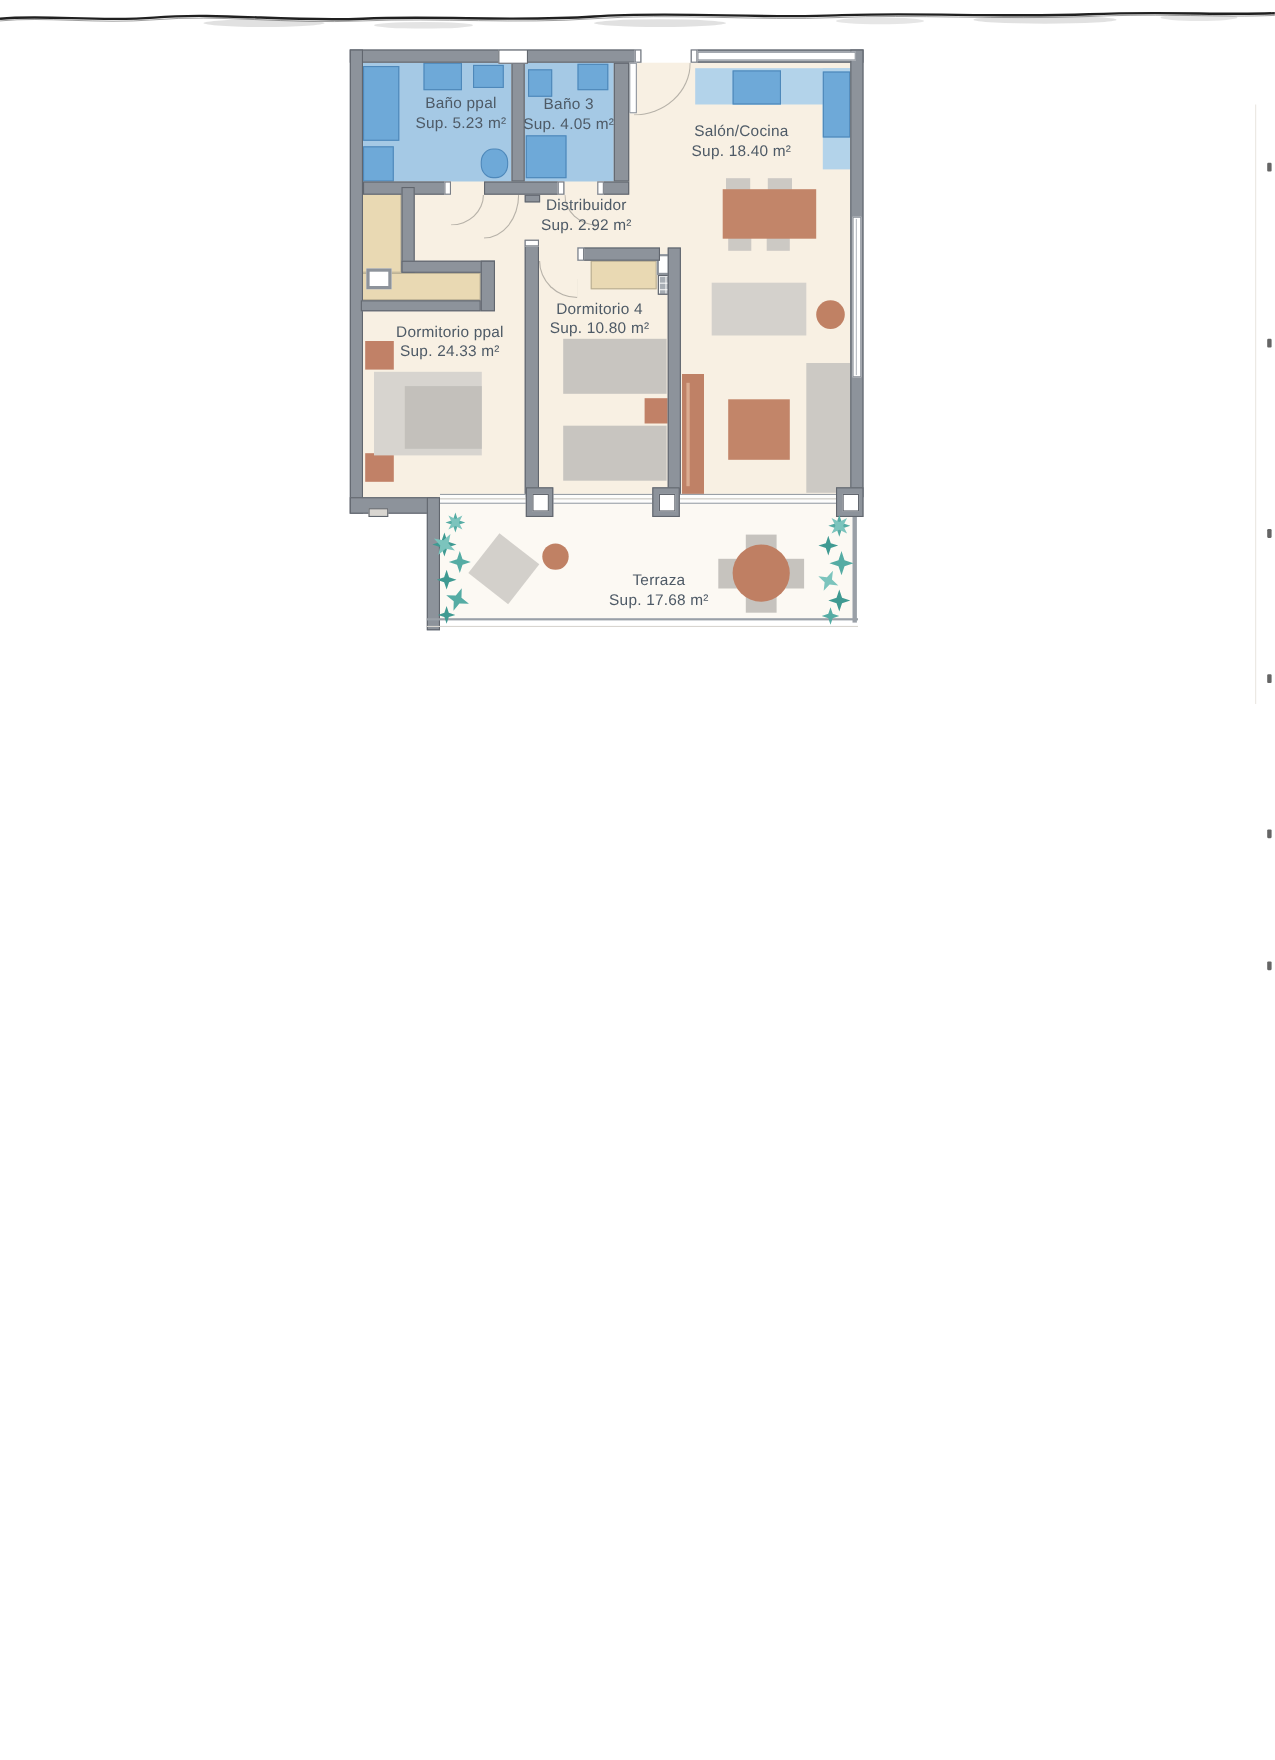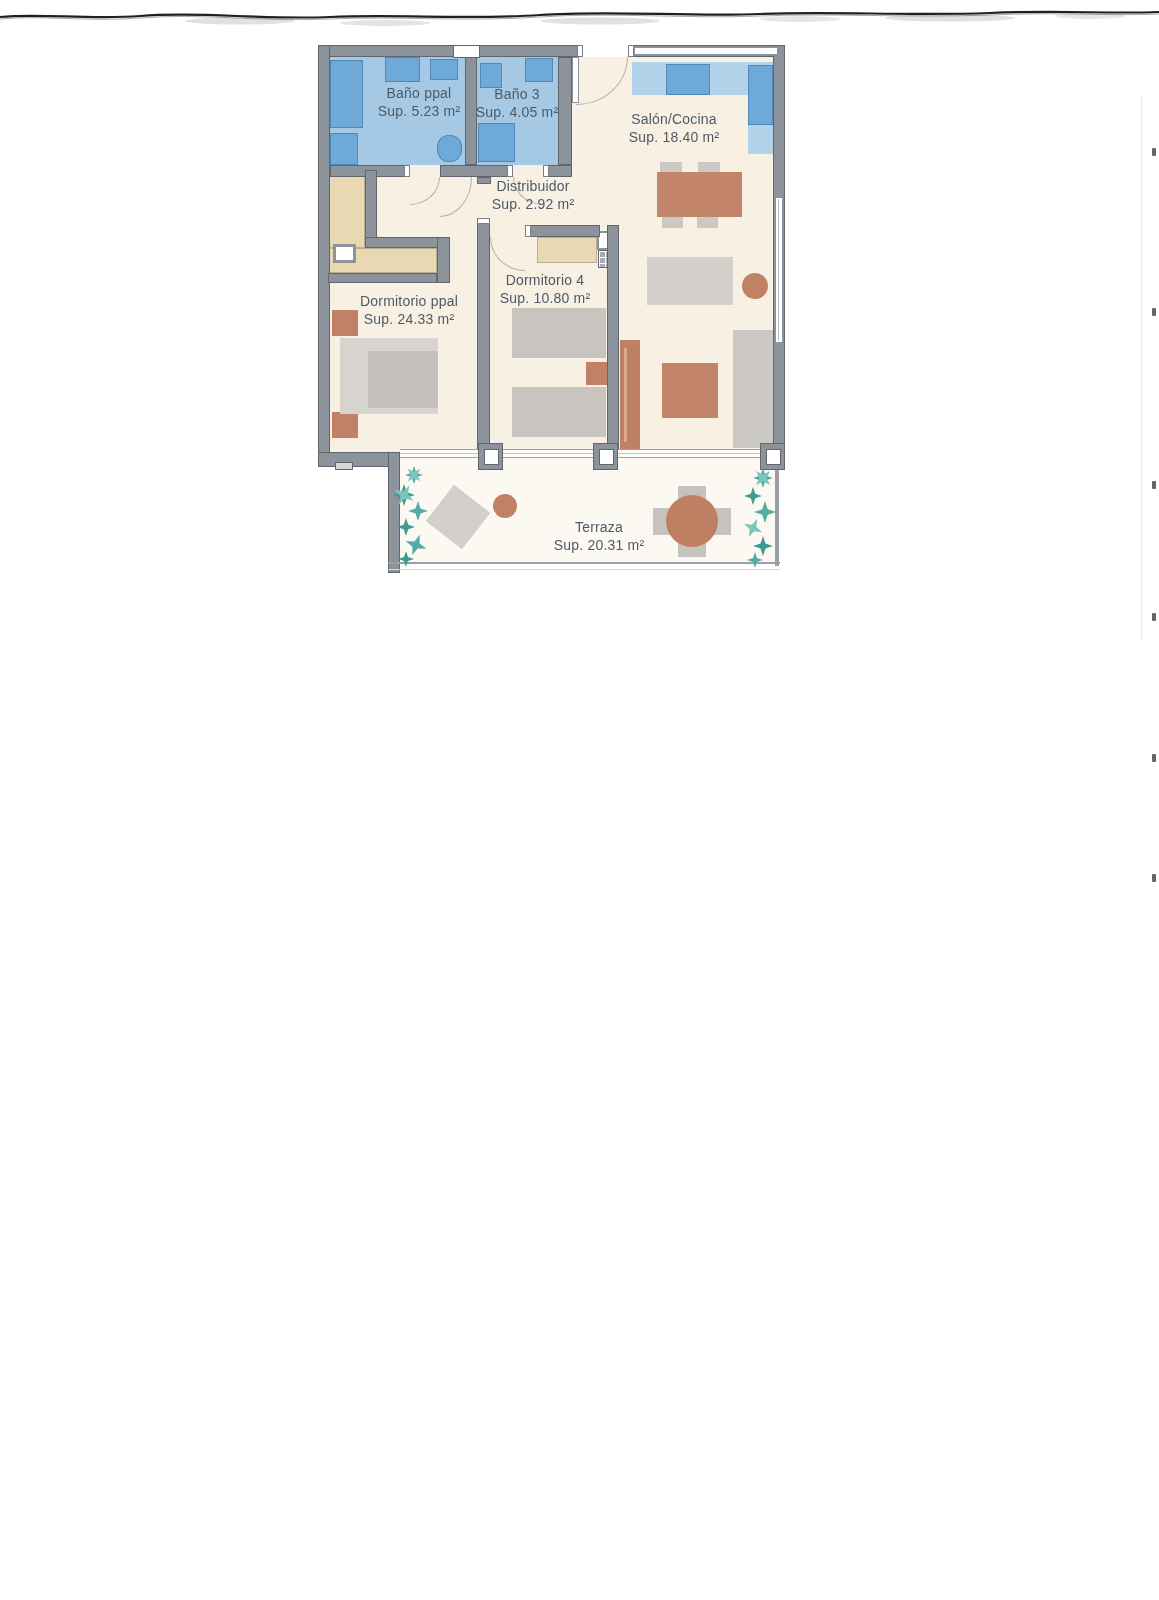--- a/index.html
+++ b/index.html
@@ -224,17 +224,17 @@
     <div class="lbl" style="left:227px;top:226px;">
       <span>Dormitorio 4</span>
       <span>Sup. 10.80 m²</span>
     </div>
     <div class="lbl" style="left:91px;top:247px;">
       <span>Dormitorio ppal</span>
       <span>Sup. 24.33 m²</span>
     </div>
     <div class="lbl" style="left:247px;top:473px;margin-left:34px;">
       <span>Terraza</span>
-      <span>Sup. 20.31 m²</span>
+      <span>Sup. 17.68 m²</span>
     </div>
 
   </div>
 </div>
 
 </body></html>

